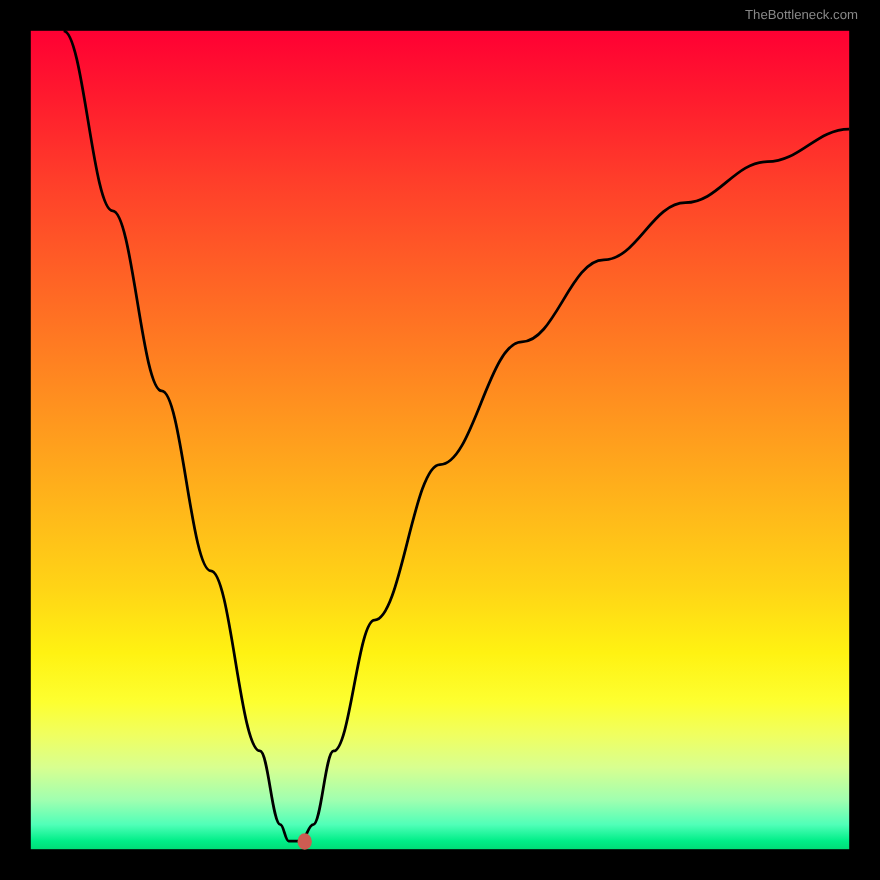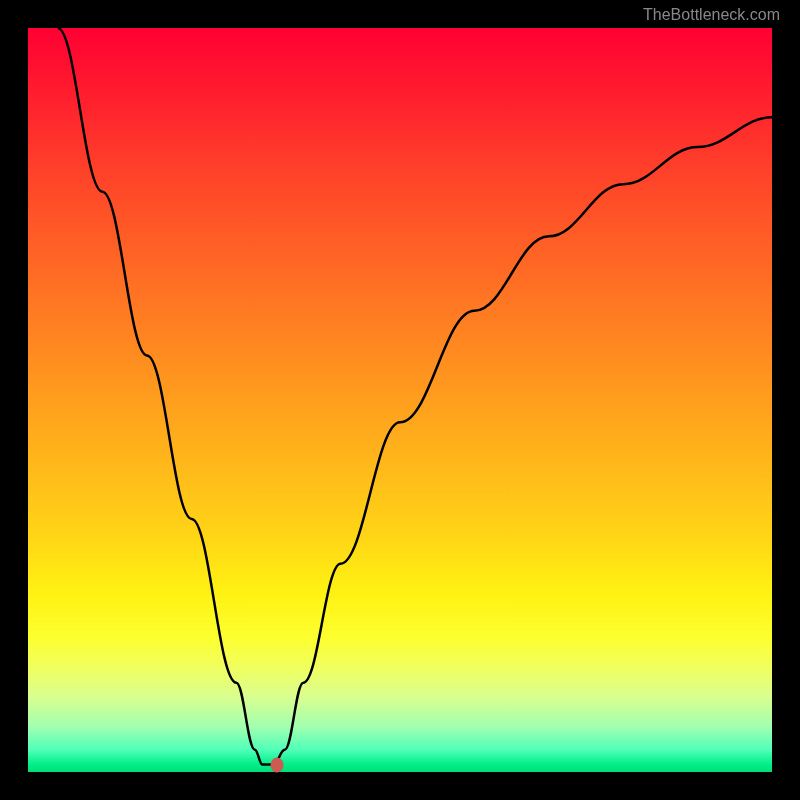--- a/index.html
+++ b/index.html
@@ -8,21 +8,21 @@
     height: 800px;
     background: #000;
     position: relative;
     font-family: Arial, sans-serif;
   }
   .watermark {
     position: absolute;
     top: 6px;
     right: 20px;
     color: #888;
-    font-size: 16px;
+    font-size: 12px;
     font-weight: 500;
     z-index: 10;
   }
   .plot-area {
     position: absolute;
     left: 28px;
     top: 28px;
     width: 744px;
     height: 744px;
     background: linear-gradient(to bottom,

